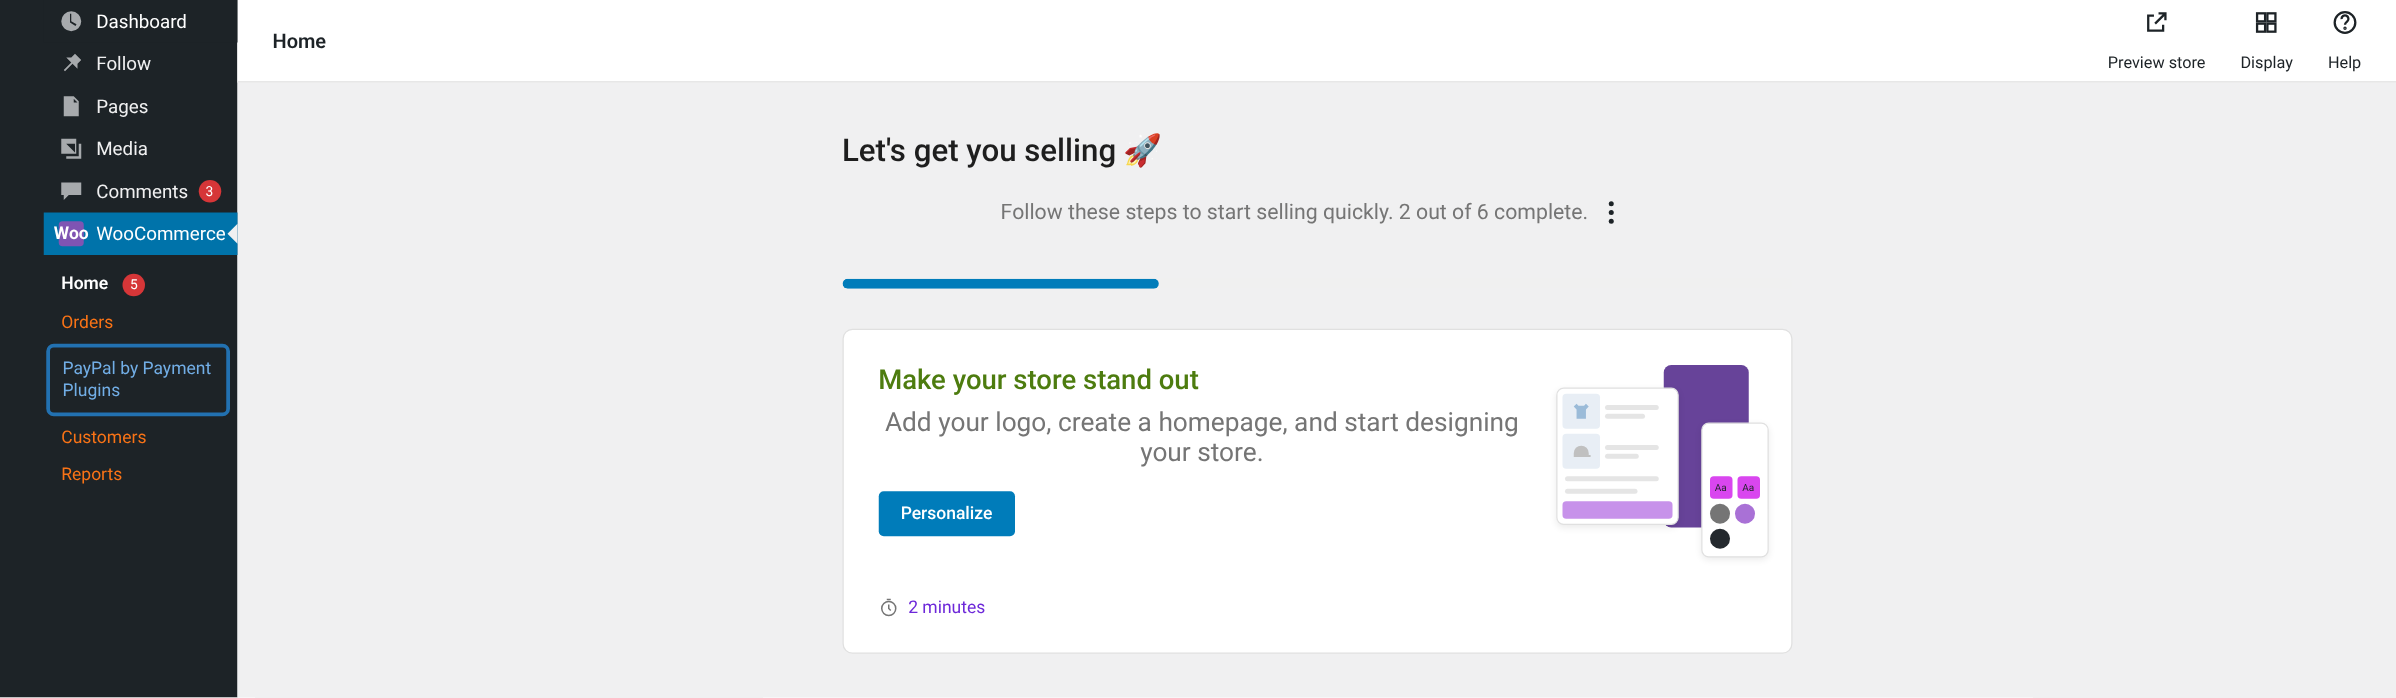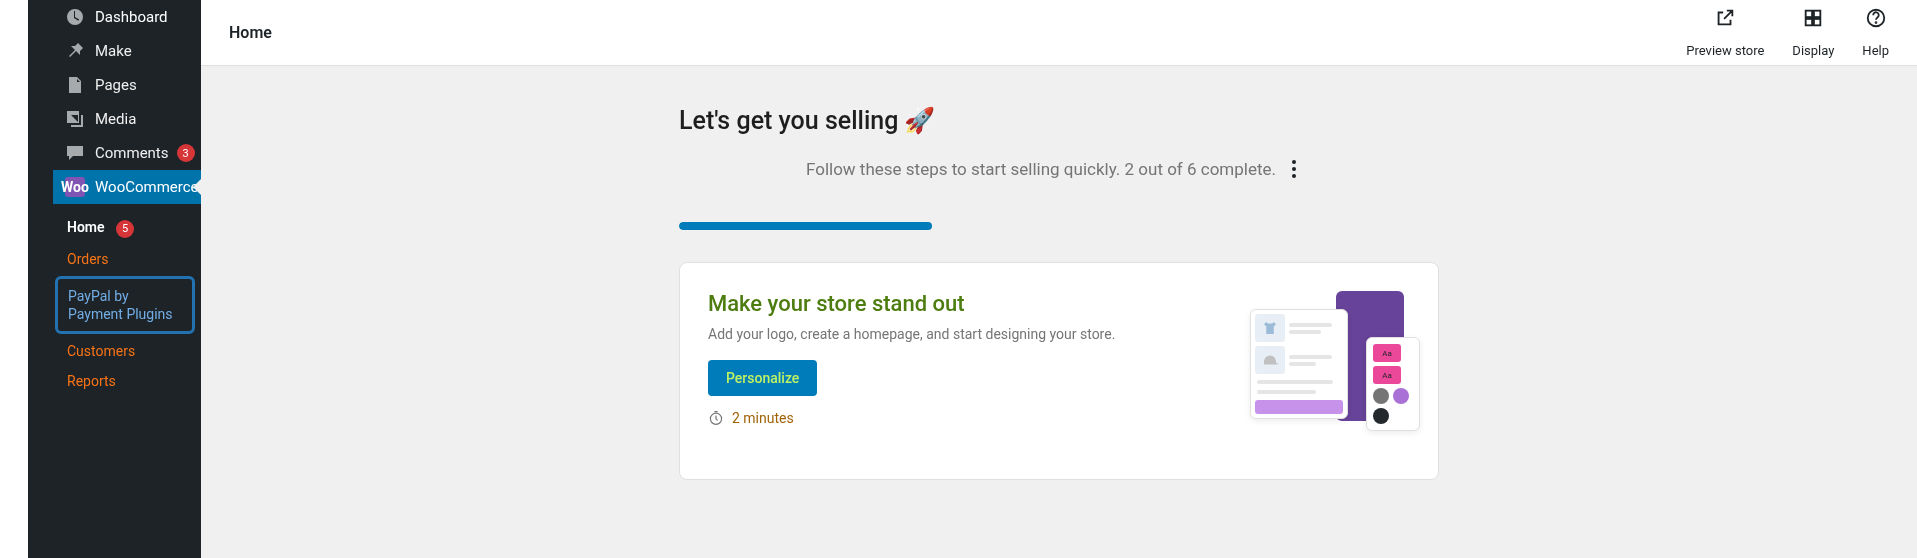--- a/index.html
+++ b/index.html
@@ -1,18 +1,18 @@
 <!DOCTYPE html>
 <html><head>
 <meta charset="utf-8">
 <style>
 * { margin: 0; padding: 0; box-sizing: border-box; font-family: -apple-system, BlinkMacSystemFont, "Segoe UI", Roboto, sans-serif; }
 body { background: #fff; color: #1d2327; display: flex; overflow: hidden; }
 
-.sidebar { width: 173px; background: #1d2327; color: #f0f0f1; min-height: 558px; flex-shrink: 0; padding-left: 25px; margin-left: 28px; }
+.sidebar { width: 190px; background: #1d2327; color: #f0f0f1; min-height: 558px; flex-shrink: 0; padding-left: 35px; }
 .sidebar-item { display: flex; align-items: center; padding: 7px 12px 7px 12px; font-size: 15px; cursor: pointer; position: relative; }
 .sidebar-item .icon { width: 20px; height: 20px; margin-right: 10px; display: flex; align-items: center; justify-content: center; flex-shrink: 0; }
 .sidebar-item .icon svg { width: 20px; height: 20px; }
 .sidebar-item.current { background: #1d2327; color: #fff; }
 .sidebar-item.active-parent { background: #0073aa; color: #fff; }
 .sidebar-item.active-parent::after { content: ''; position: absolute; right: 0; top: 50%; transform: translateY(-50%); border-style: solid; border-width: 8px 8px 8px 0; border-color: transparent #f0f0f1 transparent transparent; }
 .sidebar-item .woo-icon { width: 20px; height: 20px; background: #7f54b3; border-radius: 3px; display: flex; align-items: center; justify-content: center; color: #fff; font-size: 14px; font-weight: bold; margin-right: 10px; }
 
 .badge { display: inline-flex; align-items: center; justify-content: center; min-width: 18px; height: 18px; padding: 0 5px; border-radius: 9px; font-size: 11px; color: #fff; margin-left: 8px; line-height: 1; }
 .badge.orange { background: #d63638; }
@@ -38,58 +38,58 @@
 .subhead { font-size: 17px; color: #757575; }
 .more-btn { width: 36px; height: 36px; display: flex; align-items: center; justify-content: center; cursor: pointer; border-radius: 4px; }
 .more-btn svg { width: 24px; height: 24px; }
 
 .progress { width: 100%; height: 8px; background: #f0f0f0; border-radius: 4px; overflow: hidden; margin-bottom: 32px; }
 .progress-bar { height: 100%; background: #007cba; border-radius: 4px; width: 33.3%; }
 
 .card { background: #fff; border: 1px solid #e0e0e0; border-radius: 8px; padding: 28px 28px 28px 28px; display: flex; gap: 24px; }
 .card-body { flex: 1; }
 .card-title { font-size: 22px; font-weight: 500; color: #4d7c0f; margin-bottom: 10px; }
-.card-desc { font-size: 14px; color: #757575; margin-bottom: 18px; }
-.btn-primary { display: inline-block; background: #007cba; color: #bef264; padding: 10px 18px; border-radius: 4px; font-size: 14px; font-weight: 500; cursor: pointer; margin-bottom: 14px; }
-.time-est { display: flex; align-items: center; gap: 8px; font-size: 14px; color: #a16207; }
+.card-desc { font-size: 21px; color: #757575; margin-bottom: 18px; text-align: center; }
+.btn-primary { display: inline-block; background: #007cba; color: #ffffff; padding: 10px 18px; border-radius: 4px; font-size: 14px; font-weight: 500; cursor: pointer; margin-bottom: 14px; }
+.time-est { display: flex; align-items: center; gap: 8px; font-size: 14px; color: #6d28d9; margin-top: 35px; }
 .time-est svg { width: 16px; height: 16px; }
 
 .card-illo { width: 160px; height: 160px; flex-shrink: 0; }
 
 .illo { position: relative; width: 160px; height: 160px; }
 .illo-purple { position: absolute; right: 6px; top: 0; width: 68px; height: 130px; background: #674399; border-radius: 6px; }
 .illo-panel1 { position: absolute; left: 0; top: 18px; width: 98px; background: #fff; border-radius: 6px; border: 1px solid #e0e0e0; padding: 4px; box-shadow: 0 2px 6px rgba(0,0,0,0.08); }
 .illo-row { display: flex; gap: 4px; margin-bottom: 4px; }
 .illo-thumb { width: 30px; height: 28px; background: #e8eef5; border-radius: 3px; display:flex; align-items:center; justify-content:center; }
 .illo-lines { flex: 1; display: flex; flex-direction: column; gap: 3px; justify-content: center; }
 .illo-line { height: 4px; background: #e5e5e5; border-radius: 2px; }
 .illo-bar { height: 14px; background: #c792ea; border-radius: 3px; margin-top: 4px; }
 .illo-panel2 { position: absolute; right: -10px; top: 46px; width: 54px; background: #fff; border-radius: 6px; border: 1px solid #e0e0e0; padding: 6px; box-shadow: 0 2px 6px rgba(0,0,0,0.08); display: flex; gap: 4px; flex-wrap: wrap; }
-.aa { width: 28px; height: 18px; background: #ec4899; border-radius: 3px; display: flex; align-items: center; justify-content: center; font-size: 8px; }
+.aa { width: 18px; height: 18px; background: #d946ef; border-radius: 3px; display: flex; align-items: center; justify-content: center; font-size: 8px; margin-top: 36px; }
 .dot { width: 16px; height: 16px; border-radius: 50%; }
 </style>
 </head>
 <body>
 
 <nav class="sidebar">
   <div class="sidebar-item current">
     <span class="icon">
       <svg viewBox="0 0 20 20" fill="#a7aaad">
           <path d="M10 2a8 8 0 100 16 8 8 0 000-16zm0 2v6l4.2 2.4-.8 1.4L9 11V4h1z"></path>
         </svg>
     </span>
     <span>Dashboard</span>
   </div>
   <div class="sidebar-item">
     <span class="icon">
       <svg viewBox="0 0 20 20" fill="#a7aaad">
           <path d="M13 2l5 5-3 3v4l-4-4-6 6-1-1 6-6-4-4h4l3-3z"></path>
         </svg>
     </span>
-    <span>Make</span>
+    <span>Follow</span>
   </div>
   <div class="sidebar-item">
     <span class="icon">
       <svg viewBox="0 0 20 20" fill="#a7aaad">
           <path d="M4 2h8l4 4v12H4V2zm8 2v3h3l-3-3z"></path>
         </svg>
     </span>
     <span>Pages</span>
   </div>
   <div class="sidebar-item">

